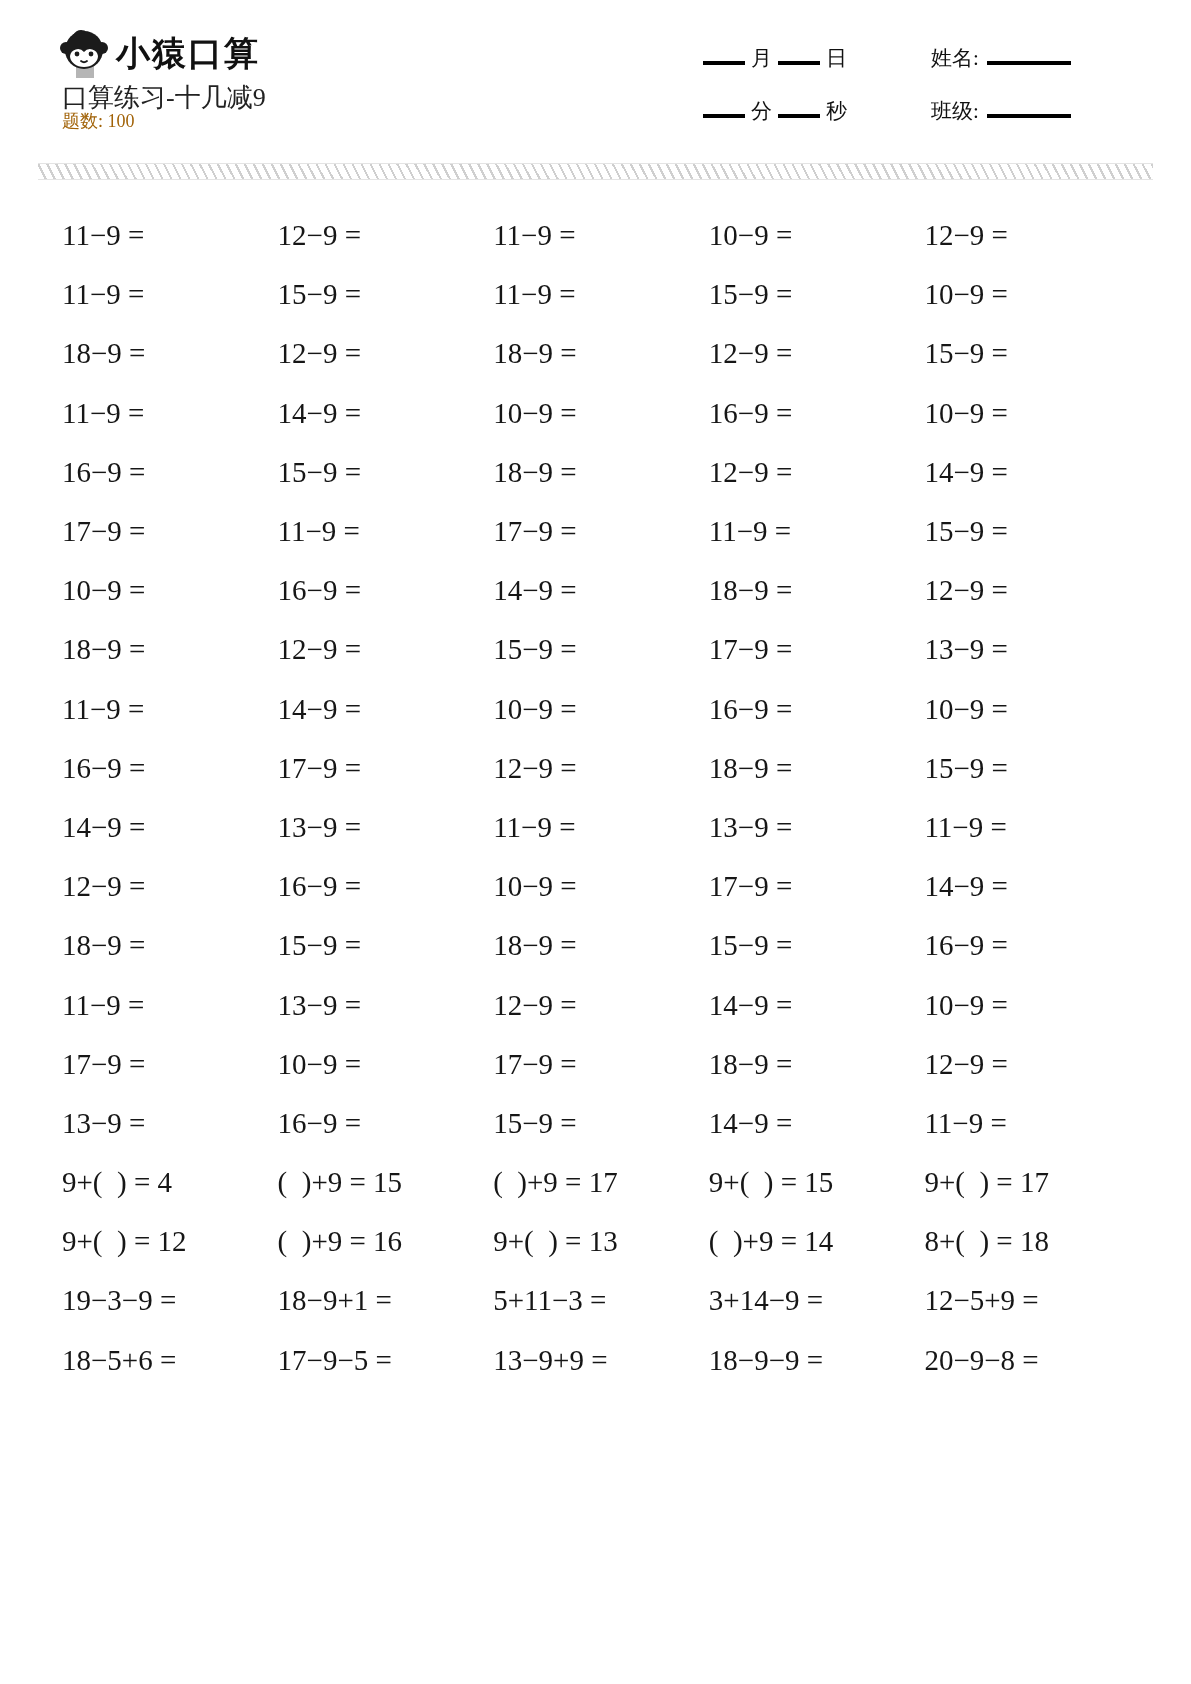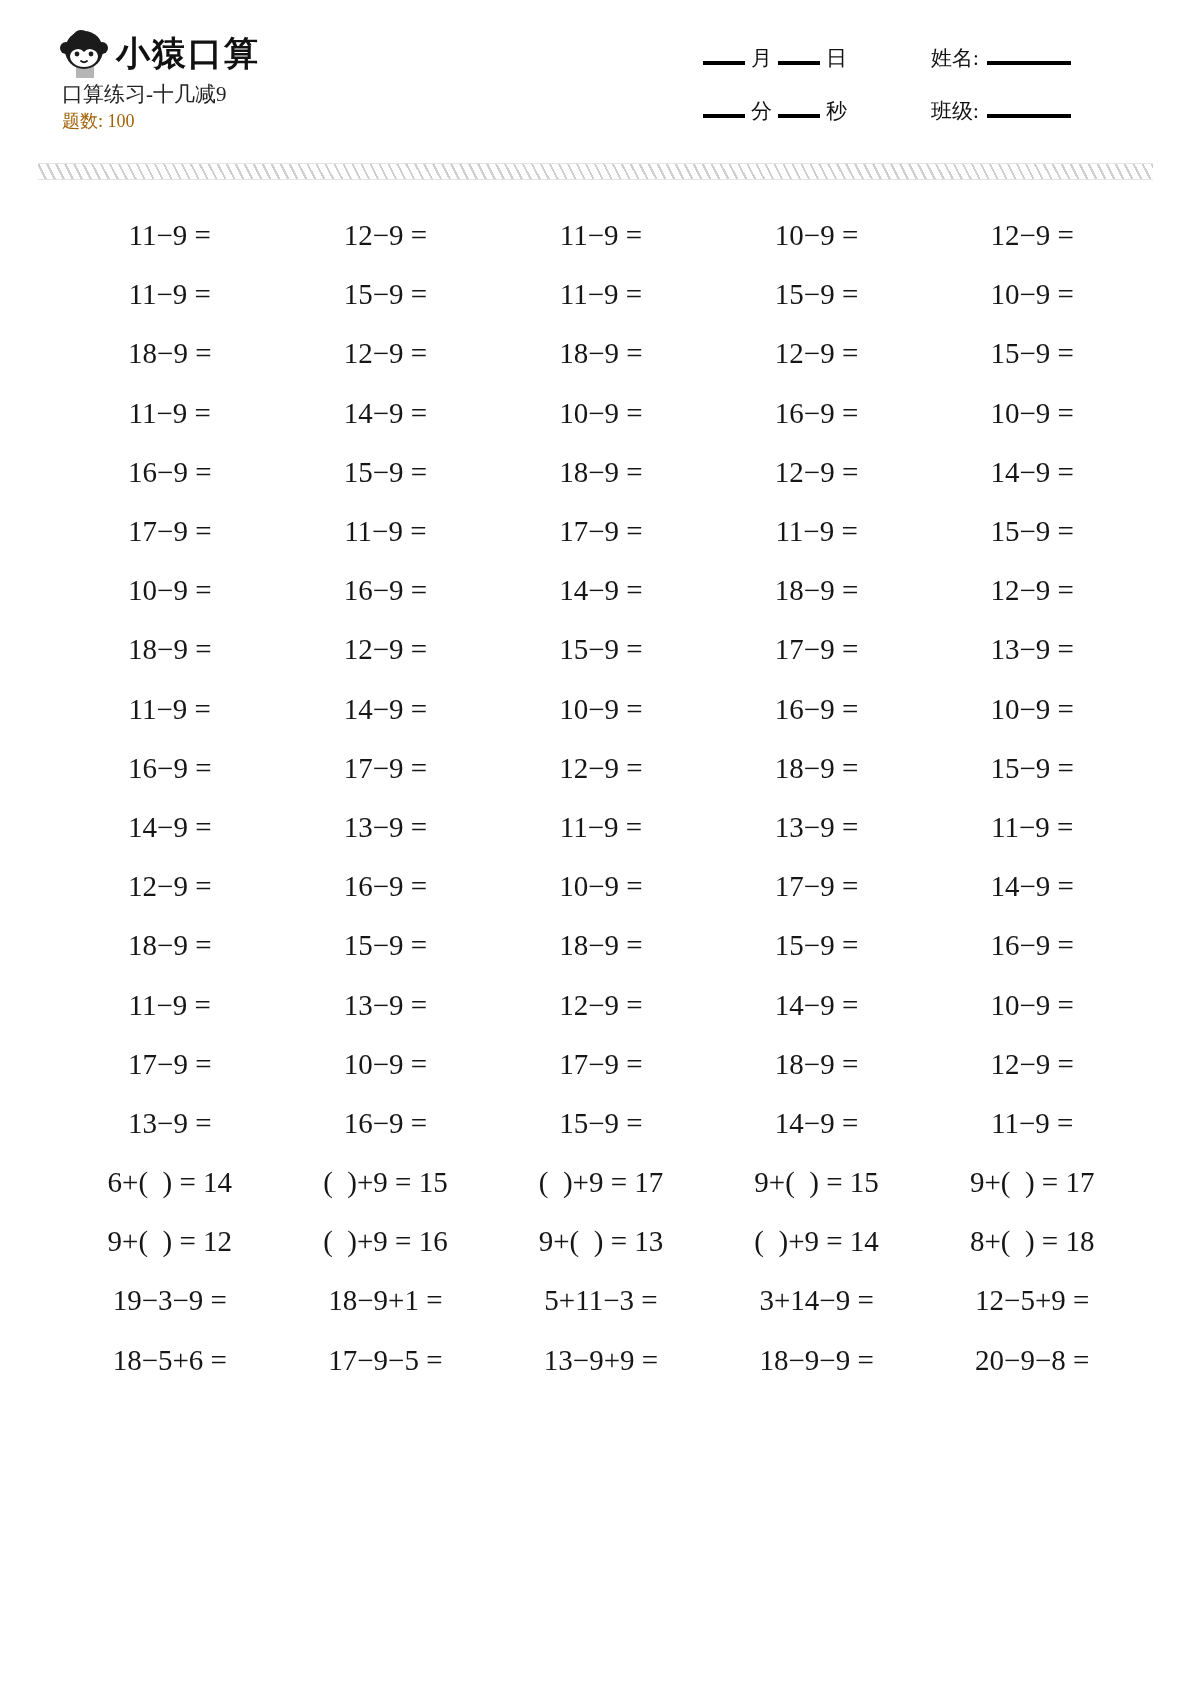--- a/index.html
+++ b/index.html
@@ -27,21 +27,21 @@
     font-family: "Liberation Sans", "DejaVu Sans", sans-serif;
     font-size: 34px;
     font-weight: 900;
     letter-spacing: 2px;
     color: #111;
   }
   .sheet-title {
     position: absolute;
     left: 62px;
     top: 80px;
-    font-size: 21px;
+    font-size: 26px;
     color: #222;
   }
   .sheet-count {
     position: absolute;
     left: 62px;
     top: 109px;
     font-size: 18px;
     color: #a16207;
   }
 
@@ -89,21 +89,20 @@
   
   .problems {
     position: absolute;
     left: 62px;
     top: 206px;
     width: 1078px;
     display: grid;
     grid-template-columns: repeat(5, 1fr);
     grid-auto-rows: 59.2px;
     align-items: center;
-    text-align: center;
   }
   .problem {
     font-size: 29px;
     color: #161616;
     white-space: pre;
     line-height: 1;
   }
 
   
   .page-num {
@@ -240,21 +239,21 @@
       <div class="problem">17−9 =</div>
       <div class="problem">10−9 =</div>
       <div class="problem">17−9 =</div>
       <div class="problem">18−9 =</div>
       <div class="problem">12−9 =</div>
       <div class="problem">13−9 =</div>
       <div class="problem">16−9 =</div>
       <div class="problem">15−9 =</div>
       <div class="problem">14−9 =</div>
       <div class="problem">11−9 =</div>
-      <div class="problem">6+(  ) = 14</div>
+      <div class="problem">9+(  ) = 4</div>
       <div class="problem">(  )+9 = 15</div>
       <div class="problem">(  )+9 = 17</div>
       <div class="problem">9+(  ) = 15</div>
       <div class="problem">9+(  ) = 17</div>
       <div class="problem">9+(  ) = 12</div>
       <div class="problem">(  )+9 = 16</div>
       <div class="problem">9+(  ) = 13</div>
       <div class="problem">(  )+9 = 14</div>
       <div class="problem">8+(  ) = 18</div>
       <div class="problem">19−3−9 =</div>

